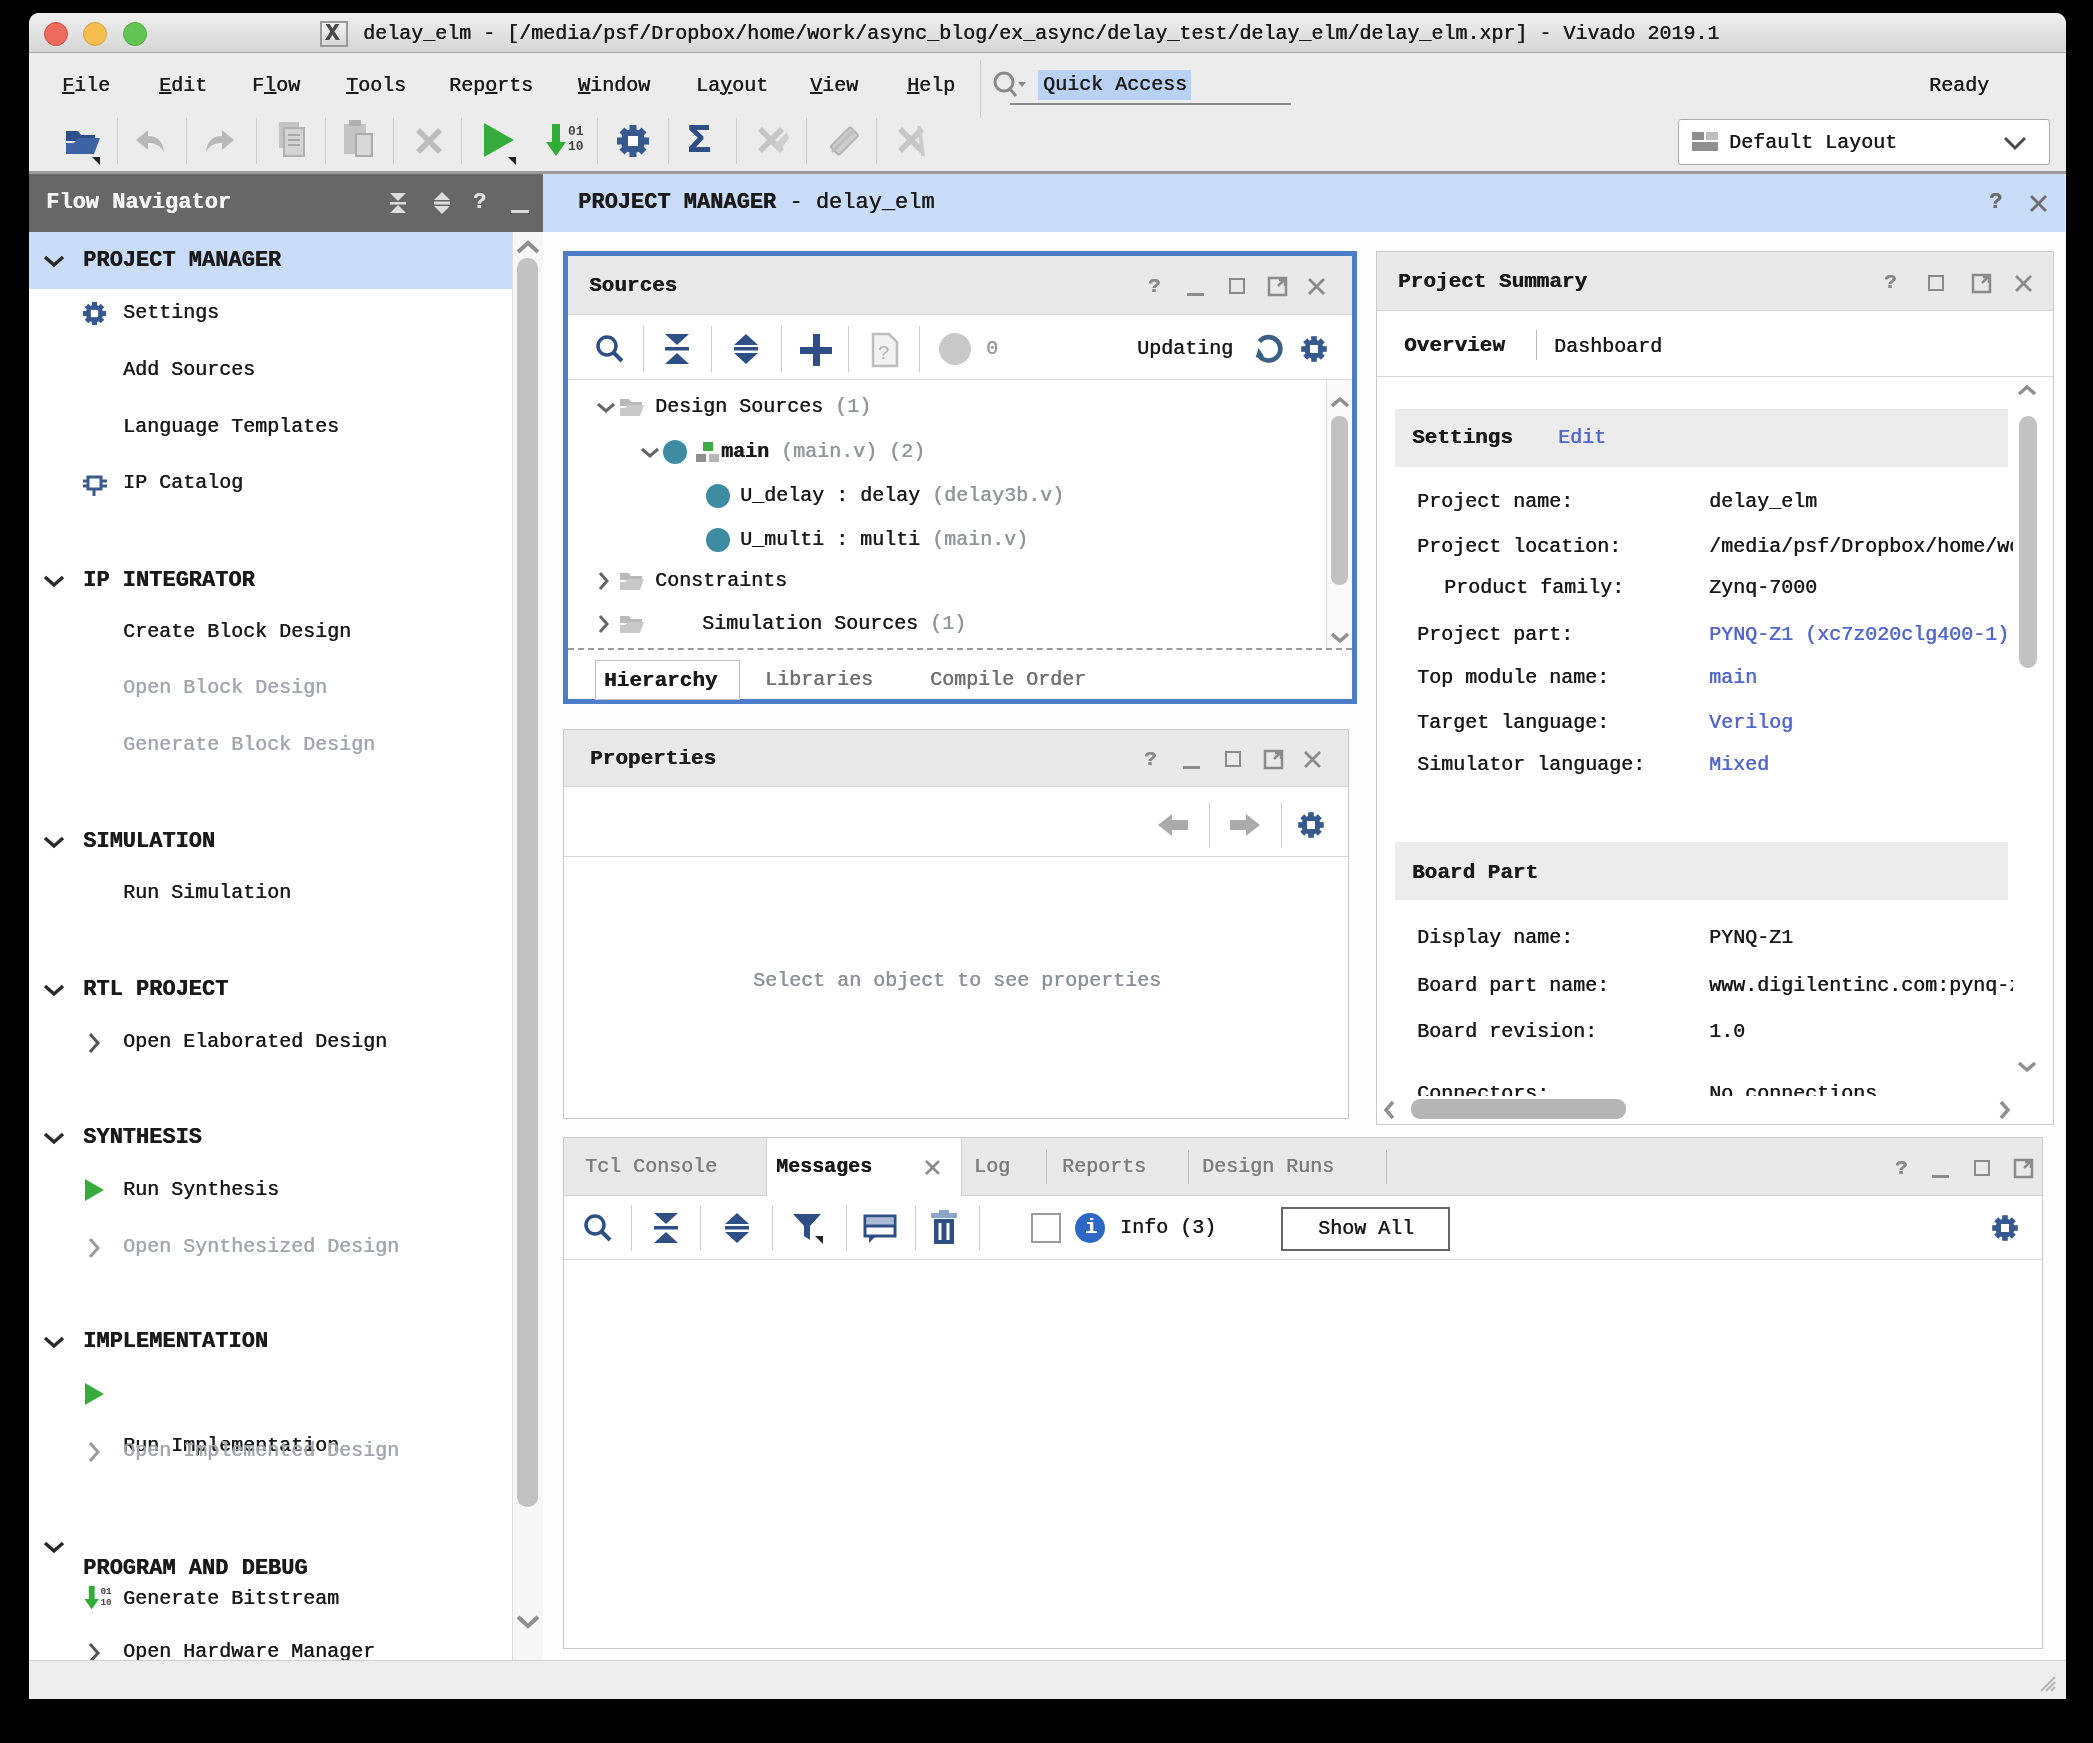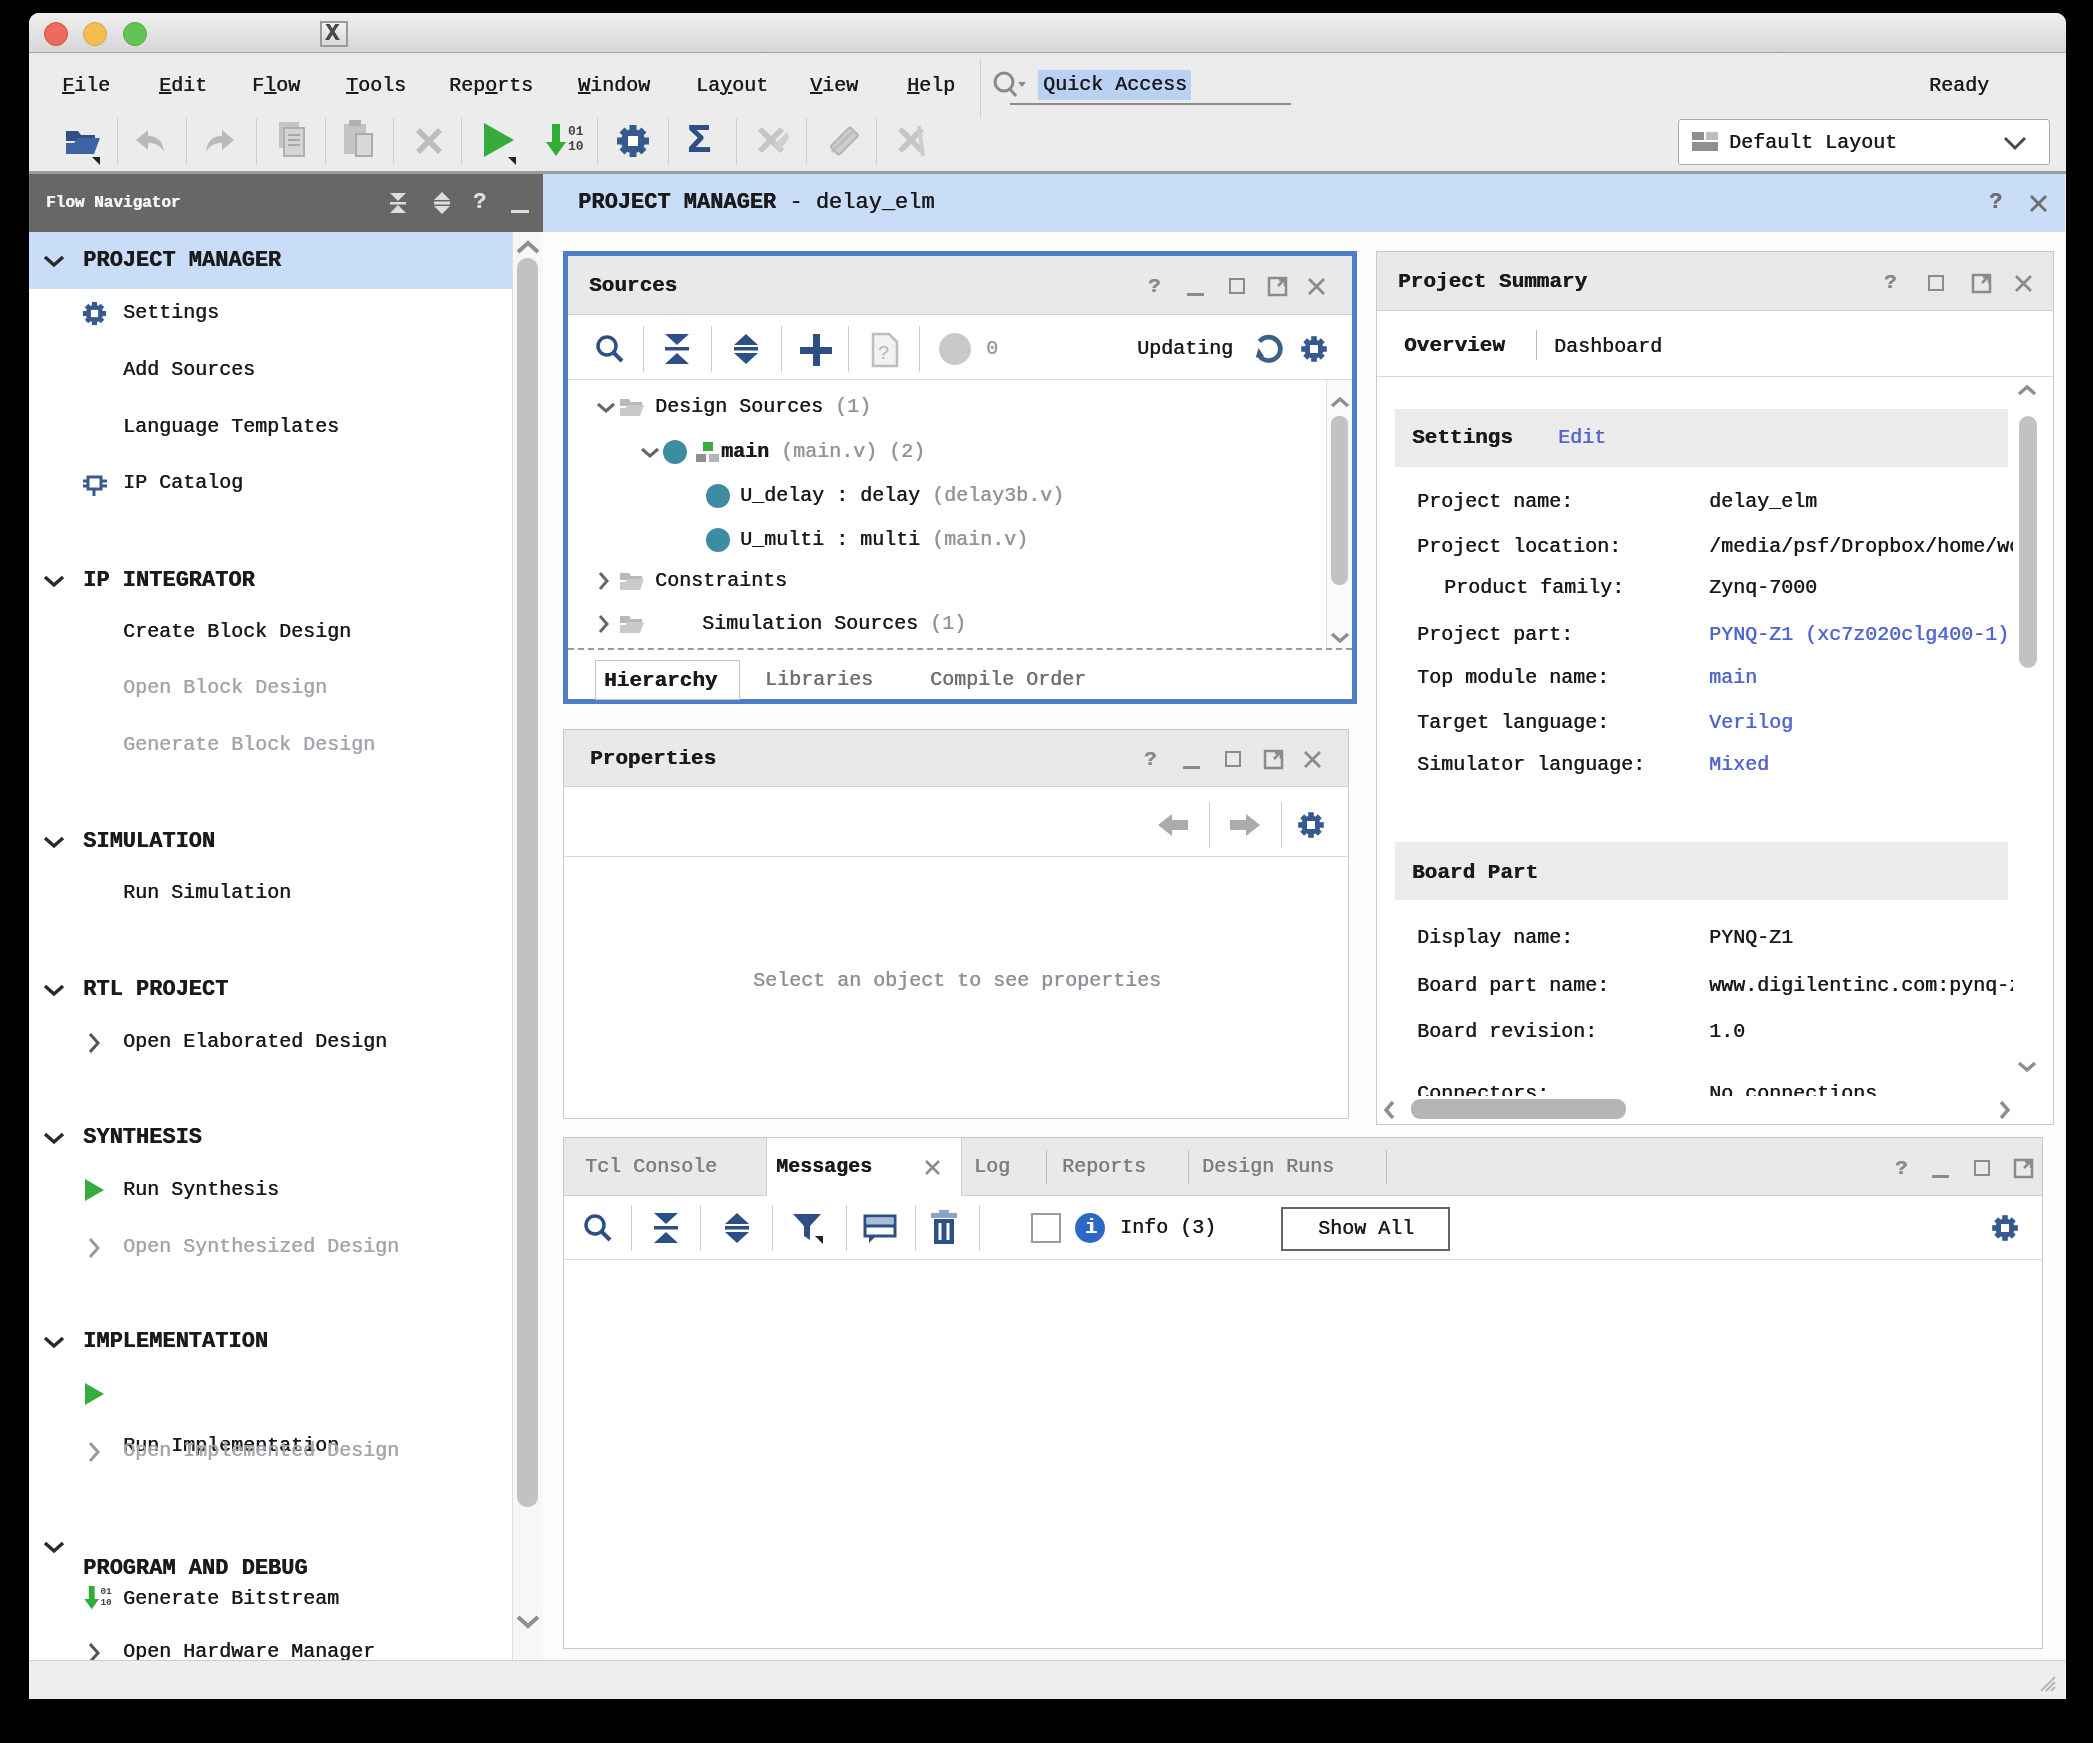--- a/index.html
+++ b/index.html
@@ -37,20 +37,21 @@
 </defs>
 </svg>
 <div id="win">
 
 <div class="abs" style="left:0;top:0;width:2037px;height:40px;background:linear-gradient(#f0f0f0,#d6d6d6);border-bottom:1px solid #a3a3a3;"></div>
 <div class="abs" style="left:15px;top:9px;width:24px;height:24px;border-radius:50%;background:#ed6a5e;border:1px solid #ce5347;"></div>
 <div class="abs" style="left:54px;top:9px;width:24px;height:24px;border-radius:50%;background:#f5bf4f;border:1px solid #d6a243;"></div>
 <div class="abs" style="left:94px;top:9px;width:24px;height:24px;border-radius:50%;background:#61c454;border:1px solid #58a942;"></div>
 <div class="abs" style="left:291px;top:8px;width:28px;height:26px;background:linear-gradient(#f2f2f2,#d8d8d8);border:2px solid #9a9a9a;"></div>
 <div class="t b" style="left:296px;top:21px;font-size:24px;color:#4a4a4a;">X</div>
+<div class="t" style="left:334px;top:21px;">delay_elm - [/media/psf/Dropbox/home/work/async_blog/ex_async/delay_test/delay_elm/delay_elm.xpr] - Vivado 2019.1</div>
 
 <div class="t" style="left:33px;top:73px;"><u>F</u>ile</div>
 <div class="t" style="left:130px;top:73px;"><u>E</u>dit</div>
 <div class="t" style="left:223px;top:73px;">F<u>l</u>ow</div>
 <div class="t" style="left:317px;top:73px;"><u>T</u>ools</div>
 <div class="t" style="left:420px;top:73px;">Rep<u>o</u>rts</div>
 <div class="t" style="left:549px;top:73px;"><u>W</u>indow</div>
 <div class="t" style="left:667px;top:73px;">La<u>y</u>out</div>
 <div class="t" style="left:781px;top:73px;"><u>V</u>iew</div>
 <div class="t" style="left:878px;top:73px;"><u>H</u>elp</div>
@@ -151,21 +152,21 @@
 <div class="t" style="left:1700px;top:130px;">Default Layout</div>
 <svg class="abs" style="left:1974px;top:123px;" width="24" height="14" viewBox="0 0 24 14">
       <polyline points="2,2 12,12 22,2" fill="none" stroke="#4a4a4a" stroke-width="3"></polyline>
     </svg>
 
 <div class="abs" style="left:0;top:158px;width:2037px;height:3px;background:#9c9c9c;"></div>
 
 <div id="flownav" class="abs" style="left:0;top:161px;width:514px;height:1486px;background:#fff;overflow:hidden;">
 
   <div class="abs" style="left:0;top:0;width:514px;height:58px;background:#676767;"></div>
-  <div class="t b" style="left:17px;top:29px;font-size:16px;color:#f4f4f4;">Flow Navigator</div>
+  <div class="t b" style="left:17px;top:29px;font-size:22px;color:#f4f4f4;">Flow Navigator</div>
   <svg class="abs" style="left:358px;top:18px;" width="22" height="22" viewBox="0 0 22 22">
     <path d="M3 1 h16 l-8 8 z" fill="#dddddd"></path>
         <rect x="3" y="10" width="16" height="2.5" fill="#dddddd"></rect>
         <path d="M3 21 h16 l-8 -8 z" fill="#dddddd"></path>
   </svg>
   <svg class="abs" style="left:402px;top:18px;" width="22" height="22" viewBox="0 0 22 22">
     <path d="M3 8 h16 l-8 -8 z" fill="#dddddd"></path>
         <rect x="3" y="9.5" width="16" height="3" fill="#dddddd"></rect>
         <path d="M3 14 h16 l-8 8 z" fill="#dddddd"></path>
   </svg>

